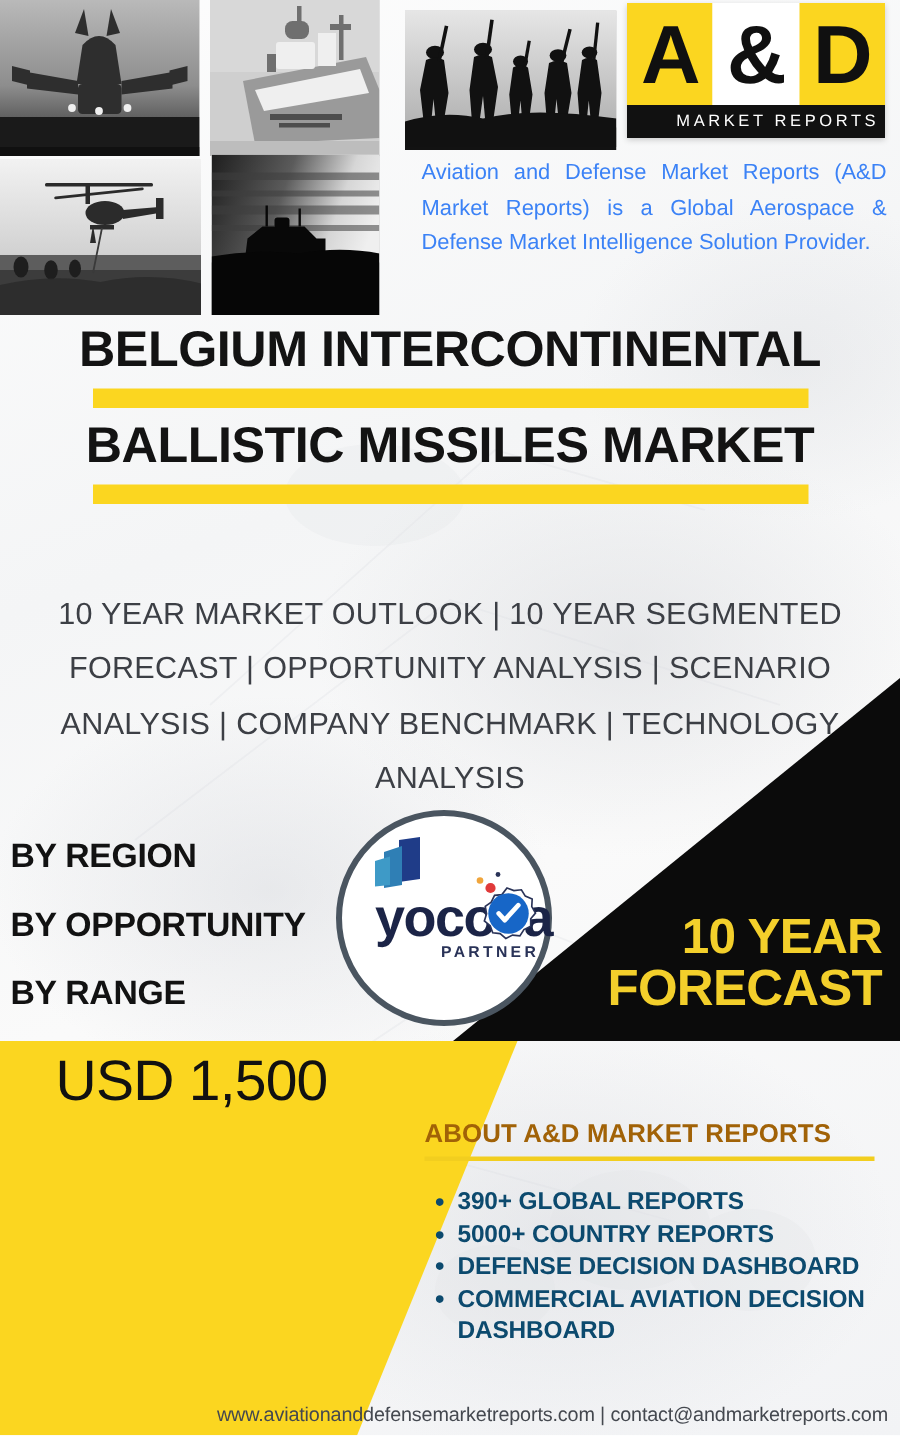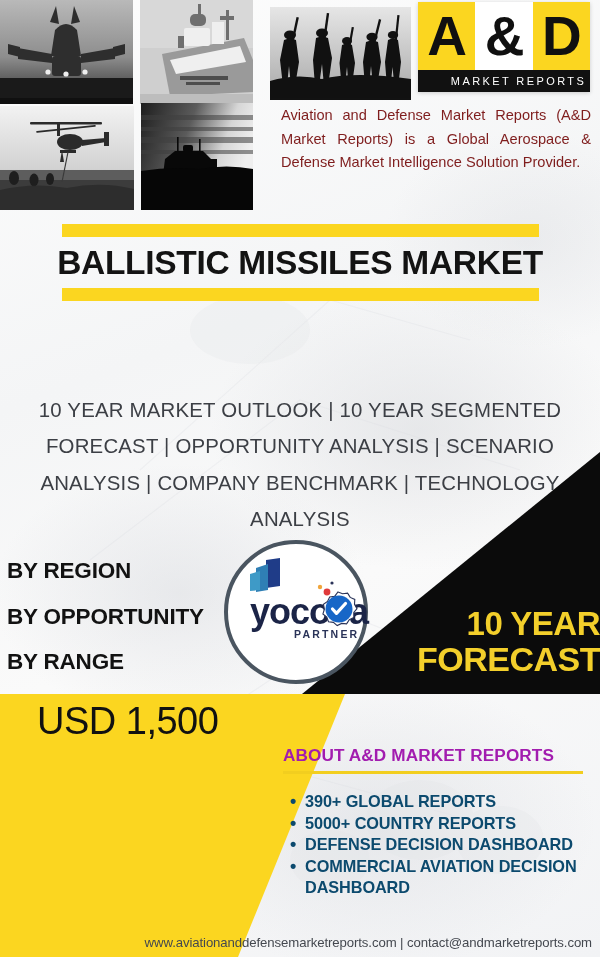--- a/index.html
+++ b/index.html
@@ -98,21 +98,21 @@
   }
 
   
   .intro {
     position: absolute;
     left: 281px; top: 104px;
     width: 310px;
     z-index: 4;
     font-size: 14.6px;
     line-height: 1.62;
-    color: #7f1d1d;
+    color: #3b82f6;
     text-align: justify;
     font-weight: 400;
   }
 
   
   .title-block {
     position: absolute;
     left: 0; top: 216px;
     width: 600px;
     z-index: 4;
@@ -167,21 +167,21 @@
     font-weight: 800;
     color: #121212;
     line-height: 1;
     margin-bottom: 23px;
     letter-spacing: -.2px;
   }
 
   
   .forecast {
     position: absolute;
-    right: 0; top: 607px;
+    right: 12px; top: 607px;
     z-index: 6;
     text-align: right;
     color: #F3CF2B;
     font-weight: 800;
     letter-spacing: -.5px;
   }
   .forecast-l1 { font-size: 33px; line-height: 1.0; }
   .forecast-l2 { font-size: 34px; line-height: 1.12; }
 
   
@@ -207,21 +207,21 @@
   
   .about {
     position: absolute;
     left: 283px; top: 745px;
     width: 310px;
     z-index: 6;
   }
   .about-title {
     font-size: 17.2px;
     font-weight: 800;
-    color: #a21caf;
+    color: #a16207;
     letter-spacing: .1px;
     line-height: 1.2;
   }
   .about-underline {
     width: 300px;
     height: 3px;
     background: #F2CE1F;
     margin-top: 5px;
   }
   .about-list {
@@ -453,20 +453,21 @@
       <div class="ad-cell ad-yellow">A</div>
       <div class="ad-cell ad-white">&amp;</div>
       <div class="ad-cell ad-yellow">D</div>
     </div>
     <div class="ad-bar">MARKET REPORTS</div>
   </div>
 
   <div class="intro">Aviation and Defense Market Reports (A&amp;D Market Reports) is a Global Aerospace &amp; Defense Market Intelligence Solution Provider.</div>
 
   <div class="title-block">
+    <div class="title-line">BELGIUM INTERCONTINENTAL</div>
     <div class="title-rule"></div>
     <div class="title-line">BALLISTIC MISSILES MARKET</div>
     <div class="title-rule"></div>
   </div>
 
   <div class="subtitle">10 YEAR MARKET OUTLOOK | 10 YEAR SEGMENTED FORECAST | OPPORTUNITY ANALYSIS | SCENARIO ANALYSIS | COMPANY BENCHMARK | TECHNOLOGY ANALYSIS</div>
 
   <svg class="black-wedge" viewBox="0 0 600 957" preserveAspectRatio="none">
     <polygon points="600,452 600,694 302,694" fill="#0B0B0B"></polygon>
     <polygon points="0,694 345,694 238,957 0,957" fill="#FBD620"></polygon>

